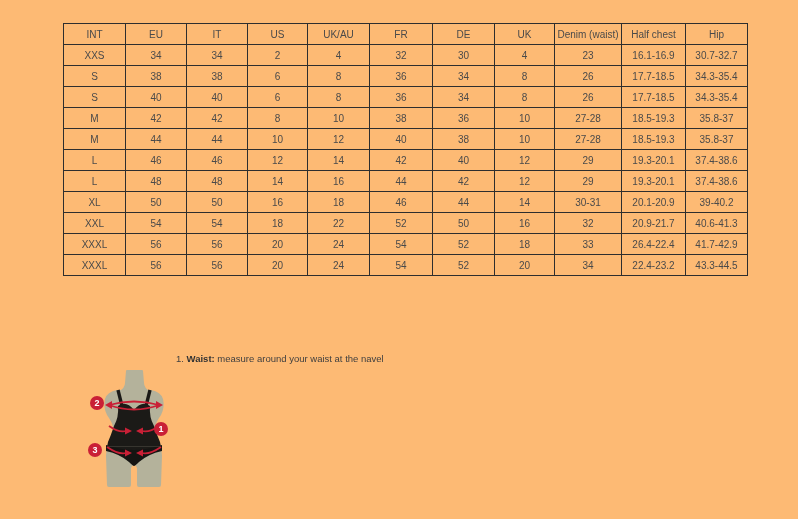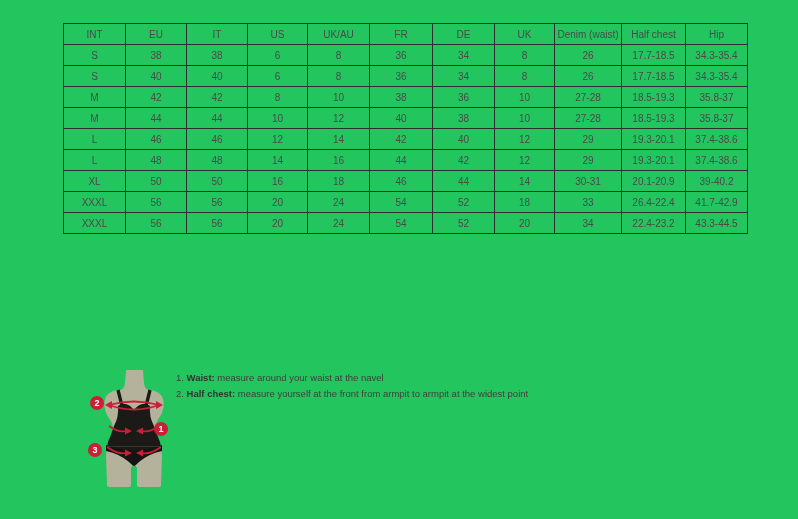--- a/index.html
+++ b/index.html
@@ -3,21 +3,21 @@
 <meta charset="utf-8">
 <style>
   * { margin: 0; padding: 0; box-sizing: border-box; }
   html, body { background: #ffffff; }
   body {
     width: 798px; height: 519px;
     font-family: "Liberation Sans", sans-serif;
     position: relative;
     overflow: hidden;
   }
-  #page { position: relative; width: 798px; height: 519px; background: #22c55e; }
+  #page { position: relative; width: 798px; height: 519px; background: #fdba74; }
 
   
   .table-wrap { position: absolute; left: 63px; top: 23px; }
   table.size-chart {
     border-collapse: collapse;
     table-layout: fixed;
   }
   table.size-chart th, table.size-chart td {
     border: 1px solid #2e2e2e;
     height: 21px;
@@ -31,21 +31,21 @@
     overflow: hidden;
   }
 
   
   .guide-heading {
     position: absolute; left: 64px; top: 350px;
     font-size: 9.5px; font-weight: bold; letter-spacing: 0.4px;
     color: #3a3a3a;
   }
   .steps {
-    position: absolute; left: 176px; top: 370px;
+    position: absolute; left: 176px; top: 351px;
     font-size: 9.5px; color: #3f3f3f;
   }
   .steps .step { line-height: 15.5px; white-space: nowrap; }
   .steps b { color: #333; }
 
   .figure-wrap { position: absolute; left: 77px; top: 369px; width: 112px; height: 134px; }
   .figure-wrap svg { display: block; width: 112px; height: 134px; }
 </style>
 </head>
 <body>
@@ -77,20 +77,33 @@
             <th>FR</th>
             <th>DE</th>
             <th>UK</th>
             <th>Denim (waist)</th>
             <th>Half chest</th>
             <th>Hip</th>
           </tr>
         </thead>
         <tbody>
           <tr>
+            <td>XXS</td>
+            <td>34</td>
+            <td>34</td>
+            <td>2</td>
+            <td>4</td>
+            <td>32</td>
+            <td>30</td>
+            <td>4</td>
+            <td>23</td>
+            <td>16.1-16.9</td>
+            <td>30.7-32.7</td>
+          </tr>
+          <tr>
             <td>S</td>
             <td>38</td>
             <td>38</td>
             <td>6</td>
             <td>8</td>
             <td>36</td>
             <td>34</td>
             <td>8</td>
             <td>26</td>
             <td>17.7-18.5</td>
@@ -166,20 +179,33 @@
             <td>50</td>
             <td>50</td>
             <td>16</td>
             <td>18</td>
             <td>46</td>
             <td>44</td>
             <td>14</td>
             <td>30-31</td>
             <td>20.1-20.9</td>
             <td>39-40.2</td>
+          </tr>
+          <tr>
+            <td>XXL</td>
+            <td>54</td>
+            <td>54</td>
+            <td>18</td>
+            <td>22</td>
+            <td>52</td>
+            <td>50</td>
+            <td>16</td>
+            <td>32</td>
+            <td>20.9-21.7</td>
+            <td>40.6-41.3</td>
           </tr>
           <tr>
             <td>XXXL</td>
             <td>56</td>
             <td>56</td>
             <td>20</td>
             <td>24</td>
             <td>54</td>
             <td>52</td>
             <td>18</td>
@@ -265,16 +291,15 @@
       <circle cx="84" cy="60" r="7" fill="#c92036"></circle>
       <text x="84" y="63.2" text-anchor="middle" font-size="9" font-weight="bold" font-family="Liberation Sans, sans-serif" fill="#ffffff">1</text>
 
       <circle cx="18" cy="81" r="7" fill="#c92036"></circle>
       <text x="18" y="84.2" text-anchor="middle" font-size="9" font-weight="bold" font-family="Liberation Sans, sans-serif" fill="#ffffff">3</text>
     </svg>
   </div>
 
   <div class="steps">
       <div class="step"><span>1. </span><b>Waist:</b><span> measure around your waist at the navel</span></div>
-      <div class="step"><span>2. </span><b>Half chest:</b><span> measure yourself at the front from armpit to armpit at the widest point</span></div>
     </div>
 
 </div>
 
 </body></html>

